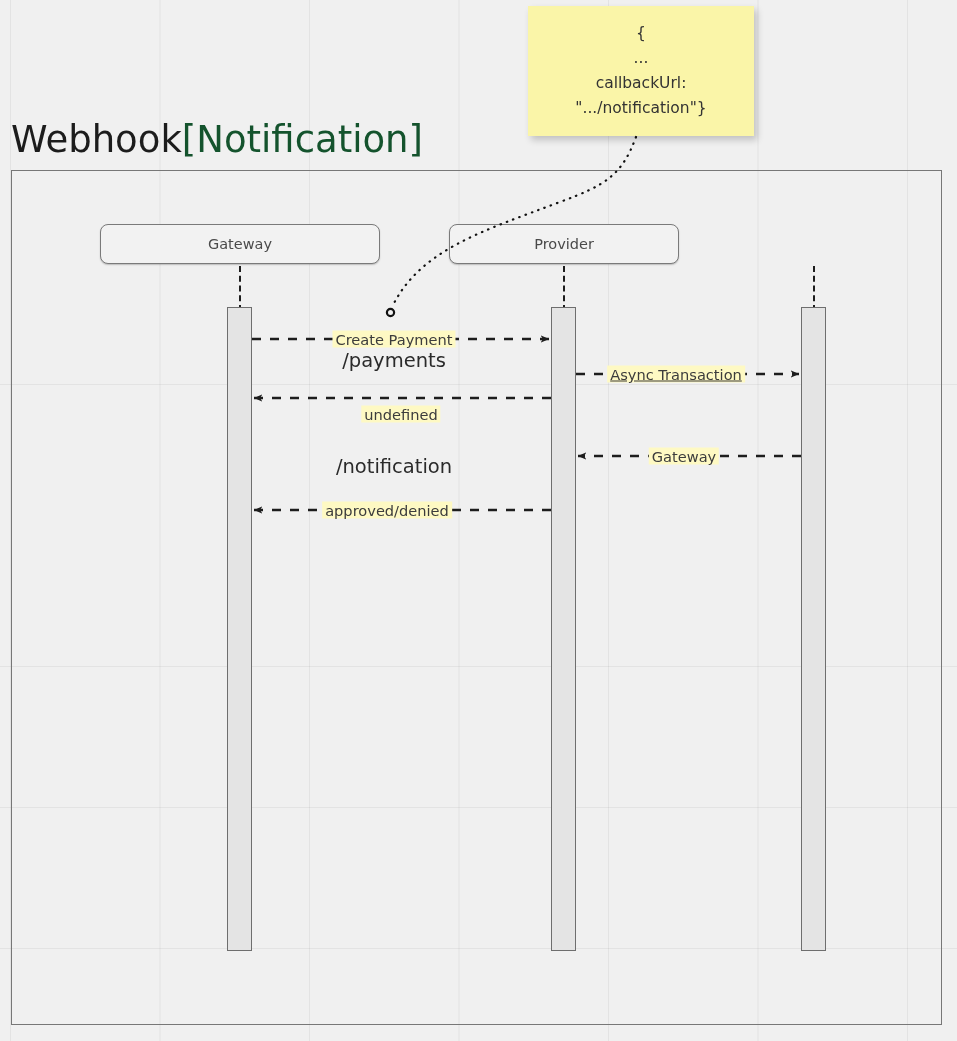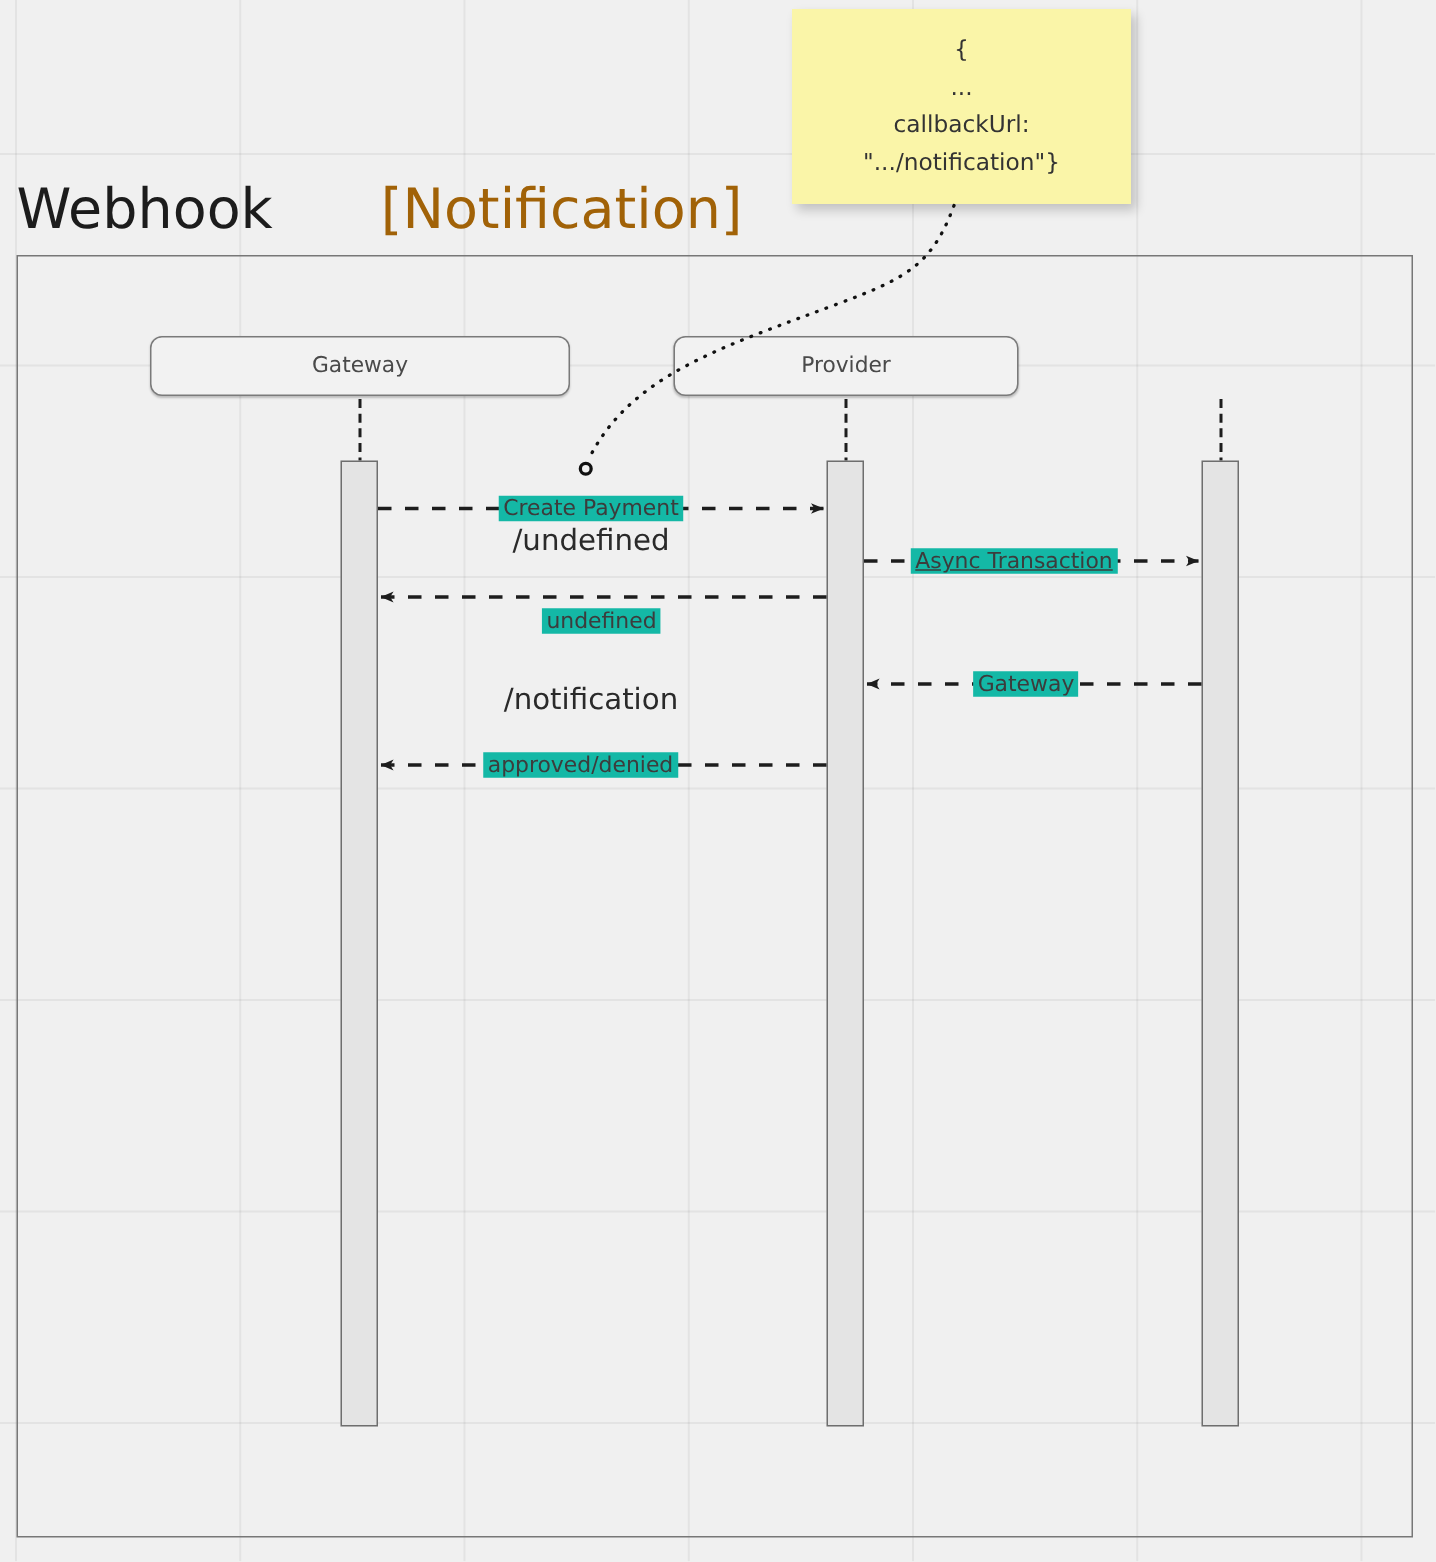--- a/index.html
+++ b/index.html
@@ -42,23 +42,22 @@
     white-space: nowrap;
   }
   .title-main {
     font-size: 37px;
     color: #1c1c1c;
     font-weight: 400;
     letter-spacing: 0px;
   }
   .title-bracket {
     font-size: 37px;
-    color: #a16207;
+    color: #14532d;
     font-weight: 400;
-    margin-left: 72px;
   }
   
   #frame {
     position: absolute;
     left: 11px;
     top: 170px;
     width: 931px;
     height: 855px;
     border: 1.4px solid #777777;
     box-sizing: border-box;
@@ -115,21 +114,21 @@
     position: absolute;
     left: 0; top: 0;
     width: 957px; height: 1041px;
     pointer-events: none;
   }
   .msg-label {
     position: absolute;
     font-size: 14.6px;
     color: #3c3c3c;
     white-space: nowrap;
-    background: #14b8a6;
+    background: #fef9c3;
     padding: 0 3px;
     transform: translate(-50%, -50%);
   }
   .path-label {
     position: absolute;
     font-size: 19.5px;
     color: #2a2a2a;
     white-space: nowrap;
     transform: translate(-50%, -50%);
   }
@@ -209,17 +208,17 @@
   <div class="msg-label" style="left:394px; top:339px;">Create Payment</div>
 
   <div class="msg-label" style="left:676px; top:374px;text-decoration:underline;">Async Transaction</div>
 
   <div class="msg-label" style="left:401px; top:398px;margin-top:16px;">undefined</div>
 
   <div class="msg-label" style="left:684px; top:456px;">Gateway</div>
 
   <div class="msg-label" style="left:387px; top:510px;">approved/denied</div>
 
-  <div class="path-label" style="left:394px; top:360px;">/undefined</div>
+  <div class="path-label" style="left:394px; top:360px;">/payments</div>
 
   <div class="path-label" style="left:394px; top:466px;">/notification</div>
 
 </div>
 
 </body></html>

